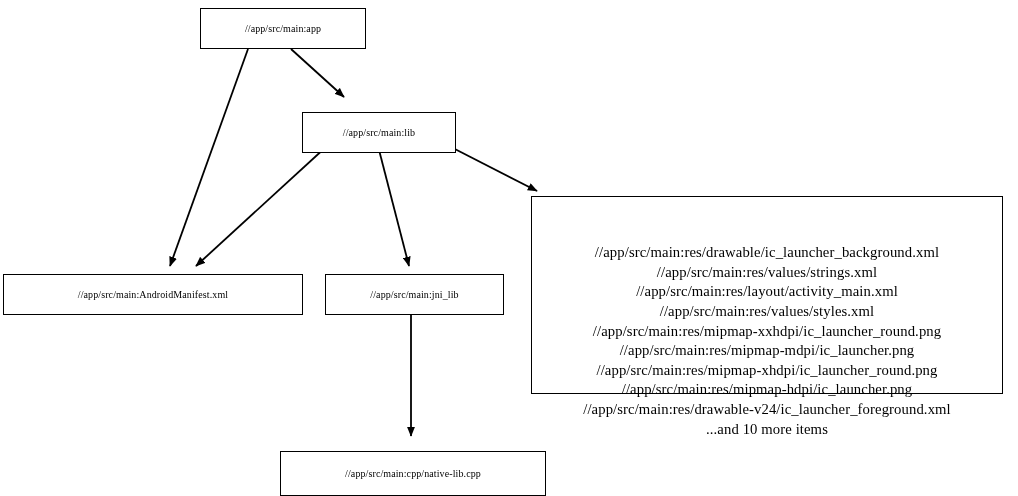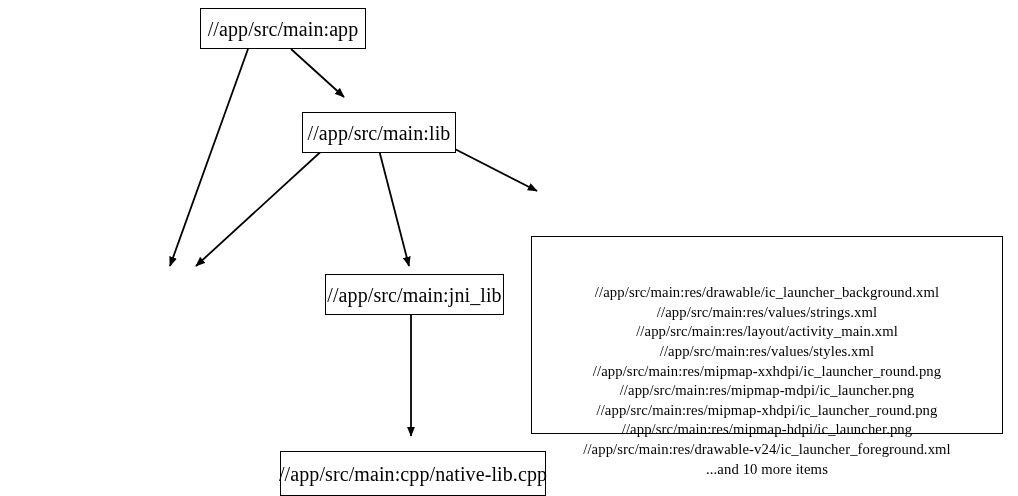--- a/index.html
+++ b/index.html
@@ -29,31 +29,30 @@
   }
   .node {
     position: absolute;
     box-sizing: border-box;
     border: 1px solid #000000;
     background: #ffffff;
     display: flex;
     align-items: center;
     justify-content: center;
     text-align: center;
-    font-size: 20px;
+    font-size: 10px;
     line-height: 1.0;
     white-space: pre;
     letter-spacing: 0.1px;
   }
   .node.multiline {
     display: block;
     padding-top: 7px;
     font-size: 14.7px;
     line-height: 19.6px;
-    margin-top: 40px;
   }
   .node.multiline .node-label {
     display: block;
     white-space: pre;
     text-align: center;
   }
   .node-label {
     display: block;
   }
 
@@ -91,20 +90,23 @@
   </svg>
 
   <div class="node" id="node-app">
     <span class="node-label">//app/src/main:app</span>
   </div>
 
   <div class="node" id="node-lib">
     <span class="node-label">//app/src/main:lib</span>
   </div>
 
+  <div class="node" id="node-manifest">
+    <span class="node-label">//app/src/main:AndroidManifest.xml</span>
+  </div>
 
   <div class="node" id="node-jni-lib">
     <span class="node-label">//app/src/main:jni_lib</span>
   </div>
 
   <div class="node multiline" id="node-res-bundle">
     <span class="node-label">//app/src/main:res/drawable/ic_launcher_background.xml
 //app/src/main:res/values/strings.xml
 //app/src/main:res/layout/activity_main.xml
 //app/src/main:res/values/styles.xml

